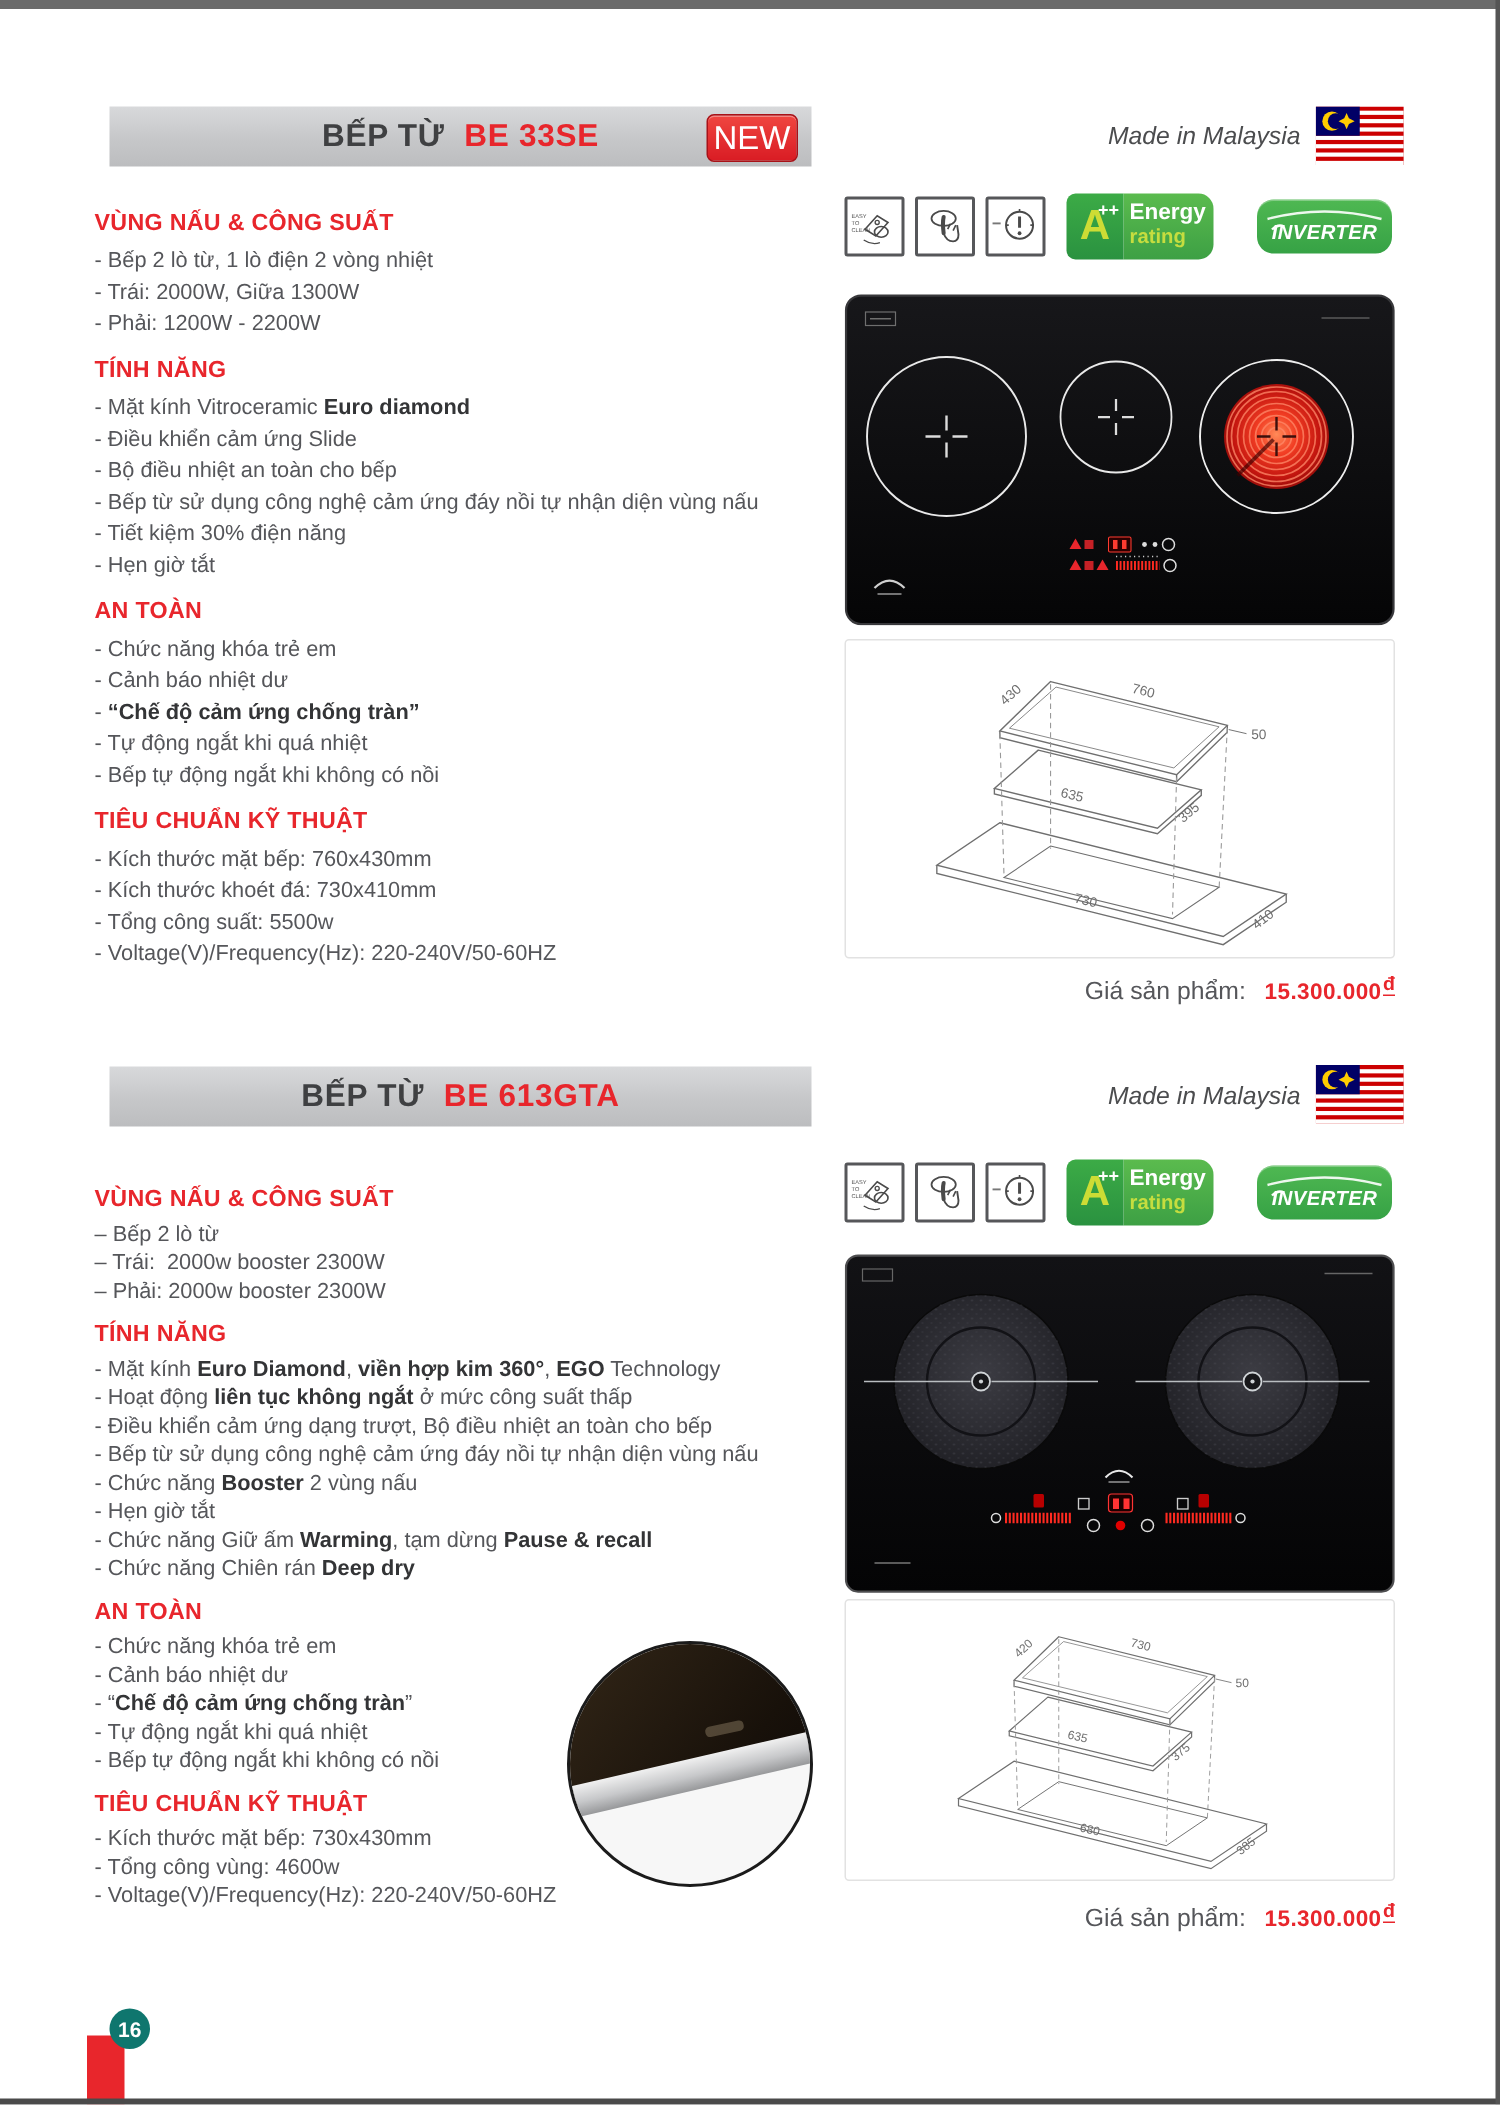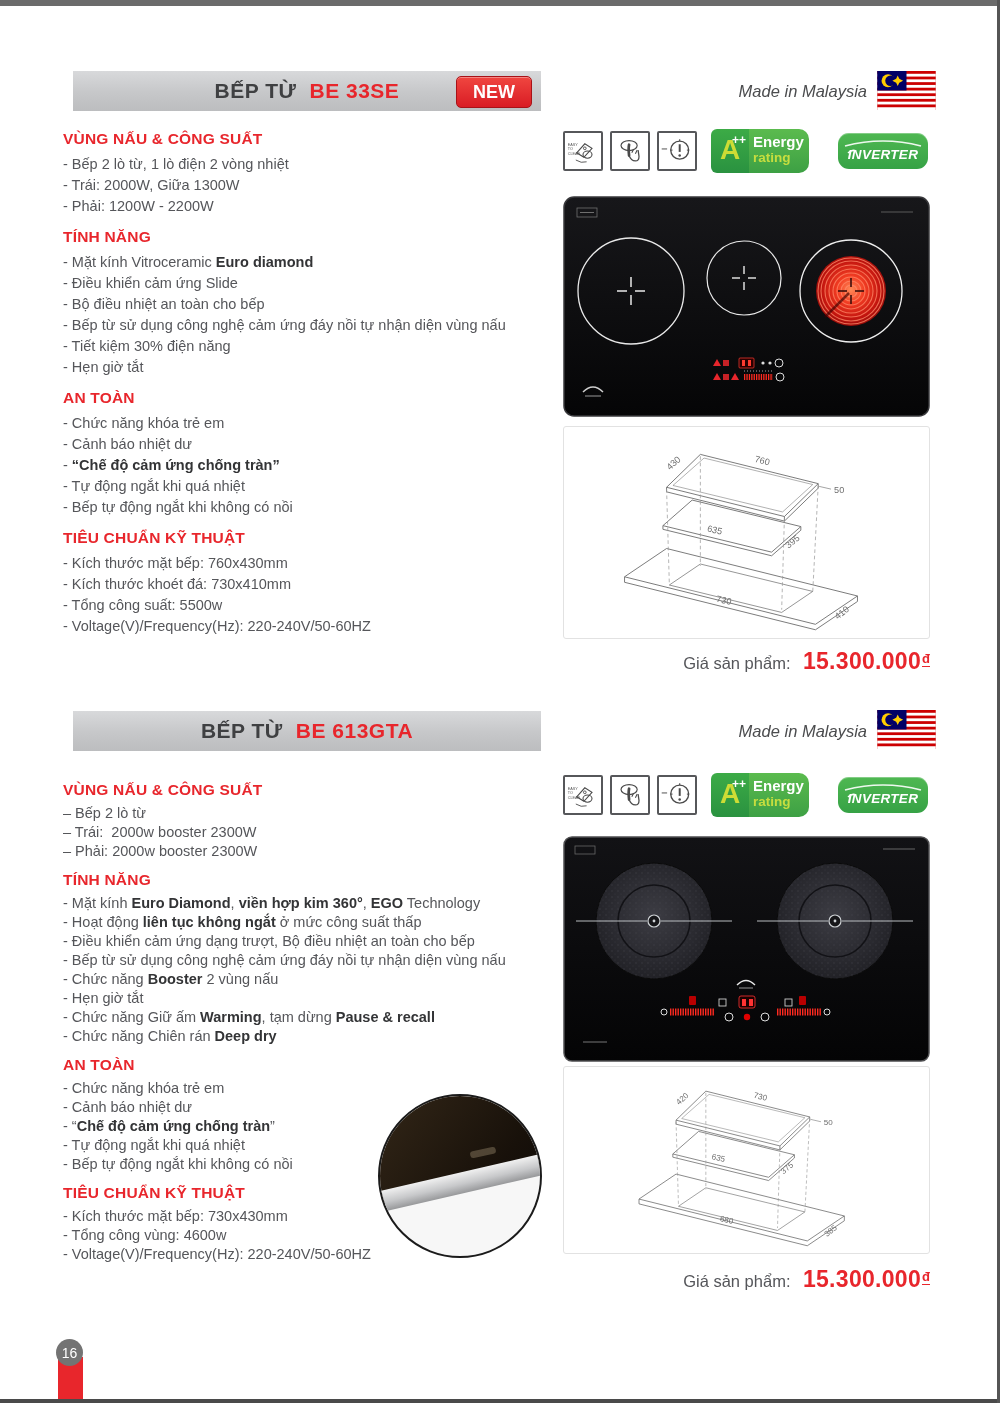--- a/index.html
+++ b/index.html
@@ -9,31 +9,31 @@
   .edge-bottom{position:absolute;bottom:0;left:0;right:0;height:4px;background:#4a4a4a;}
   .edge-right{position:absolute;top:0;bottom:0;right:0;width:3px;background:#555;}
 
   
   .prod-header{position:absolute;left:73px;width:468px;height:40px;
     background:linear-gradient(180deg,#d8d9db 0%,#c6c7c9 55%,#bcbdbf 100%);
     display:flex;align-items:center;justify-content:center;gap:13px;}
   .hdr-prefix{color:#3f4042;font-weight:bold;font-size:21px;letter-spacing:.5px;}
   .hdr-model{color:#e8262c;font-weight:bold;font-size:21px;letter-spacing:.5px;}
   .p1-header{top:71px;} .p2-header{top:711px;}
-  .new-badge{position:absolute;right:9px;top:5px;height:30px;padding:0 16px;
-    background:linear-gradient(180deg,#f04640,#d91c24);color:#fff;font-weight:bold;font-size:18px;
+  .new-badge{position:absolute;right:9px;top:5px;height:30px;padding:0 4px;
+    background:linear-gradient(180deg,#f04640,#d91c24);color:#fff;font-weight:normal;font-size:22px;
     border-radius:5px;border:1px solid #a81218;display:flex;align-items:center;
     box-shadow:inset 0 1px 0 rgba(255,255,255,.35);}
 
   
   .col-left{position:absolute;left:63px;width:474px;}
   .col1{top:130px;} .col2{top:781px;}
   .sec-h{color:#e8262c;font-size:15.5px;font-weight:bold;margin:11px 0 6px 0;letter-spacing:.2px;}
   .col2 .sec-h{margin:10px 0 5px 0;}
-  section:first-child .sec-h{margin-top:0;}
+  section:first-child .sec-h{margin-top:10px;}
   .spec-item{color:#55565a;font-size:14.5px;line-height:21px;white-space:pre-wrap;}
   .col2 .spec-item{line-height:19px;}
   .spec-item .b{font-weight:bold;color:#333436;}
 
   
   .made-in{position:absolute;width:170px;text-align:right;font-style:italic;
     color:#4b4c4e;font-size:16.5px;}
   .mi1{left:697px;top:82px;} .mi2{left:697px;top:722px;}
   .flag{position:absolute;left:877px;width:59px;height:39px;}
   .fl1{top:71px;} .fl2{top:710px;}
@@ -63,39 +63,39 @@
   .hob1{top:196px;height:221px;} .hob2{top:836px;height:226px;}
   .drawing{position:absolute;left:563px;width:367px;background:#fff;border:1px solid #e2e2e2;
     border-radius:3px;box-sizing:border-box;}
   .dr1{top:426px;height:213px;} .dr2{top:1066px;height:188px;}
   .drawing svg{width:100%;height:100%;}
 
   
   .price-row{position:absolute;left:563px;width:367px;text-align:right;}
   .pr1{top:648px;} .pr2{top:1266px;}
   .price-label{color:#55565a;font-size:16.5px;margin-right:8px;}
-  .price-value{color:#e8262c;font-size:23px;font-weight:bold;letter-spacing:.3px;}
+  .price-value{color:#e8262c;font-size:15px;font-weight:bold;letter-spacing:.3px;}
   .dong{color:#e8262c;font-size:13px;font-weight:bold;border-bottom:1.5px solid #e8262c;
     vertical-align:super;margin-left:1px;}
 
   
   .inset{position:absolute;left:378px;top:1094px;width:160px;height:160px;border-radius:50%;
     overflow:hidden;border:2px solid #1b1b1b;background:#f7f7f7;}
   .inset .glass{position:absolute;left:-28%;top:-46%;width:170%;height:100%;transform:rotate(-13deg);
     background:linear-gradient(140deg,#4a3a26 0%,#2c2114 35%,#18110a 70%,#0b0806 100%);
     border-radius:0 0 22px 8px;}
   .inset .bevel{position:absolute;left:-25%;top:47%;width:160%;height:13%;transform:rotate(-13deg);
     background:linear-gradient(180deg,#f0f0f0,#c7c8ca 55%,#97989a);}
   .inset .mark{position:absolute;left:56%;top:33%;width:26px;height:7px;border-radius:3px;
     background:rgba(205,185,150,.30);transform:rotate(-12deg);}
 
   
   .pg-bar{position:absolute;left:58px;top:1357px;width:25px;height:46px;background:#e8262c;}
-  .pg-circle{position:absolute;left:56px;top:1339px;width:27px;height:27px;border-radius:50%;
-    background:#737373;color:#fff;font-size:14px;display:flex;align-items:center;justify-content:center;z-index:2;}
+  .pg-circle{position:absolute;left:73px;top:1339px;width:27px;height:27px;border-radius:50%;
+    background:#0f766e;color:#fff;font-size:14px;display:flex;align-items:center;justify-content:center;z-index:2;font-weight:bold;}
 </style>
 </head>
 <body>
 
 <div class="page">
   <div class="edge-top"></div>
 
   <div class="prod-header p1-header">
     <span class="hdr-prefix">BẾP TỪ</span>
     <span class="hdr-model">BE 33SE</span>

